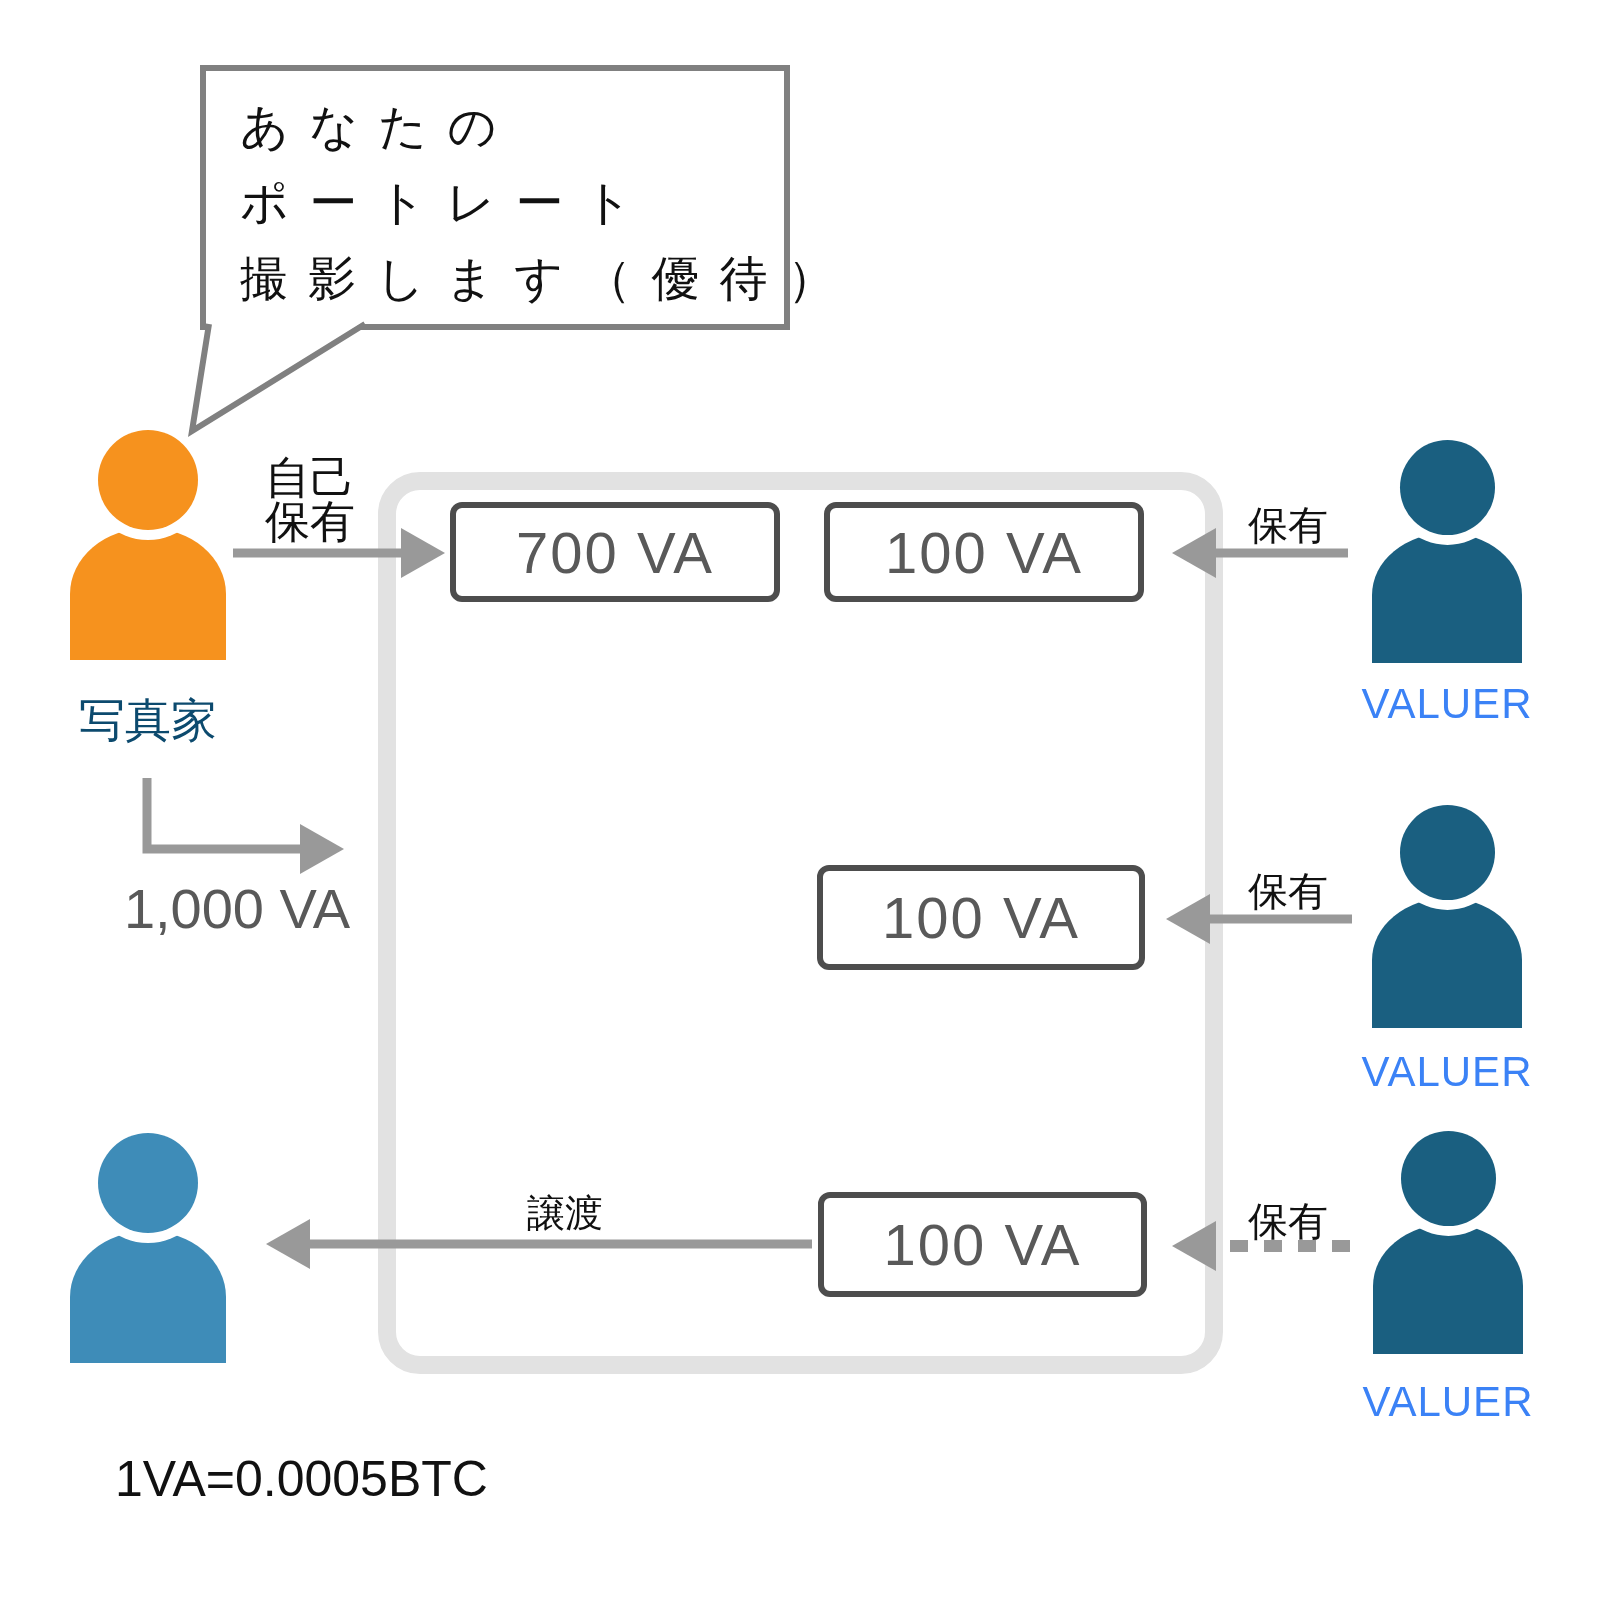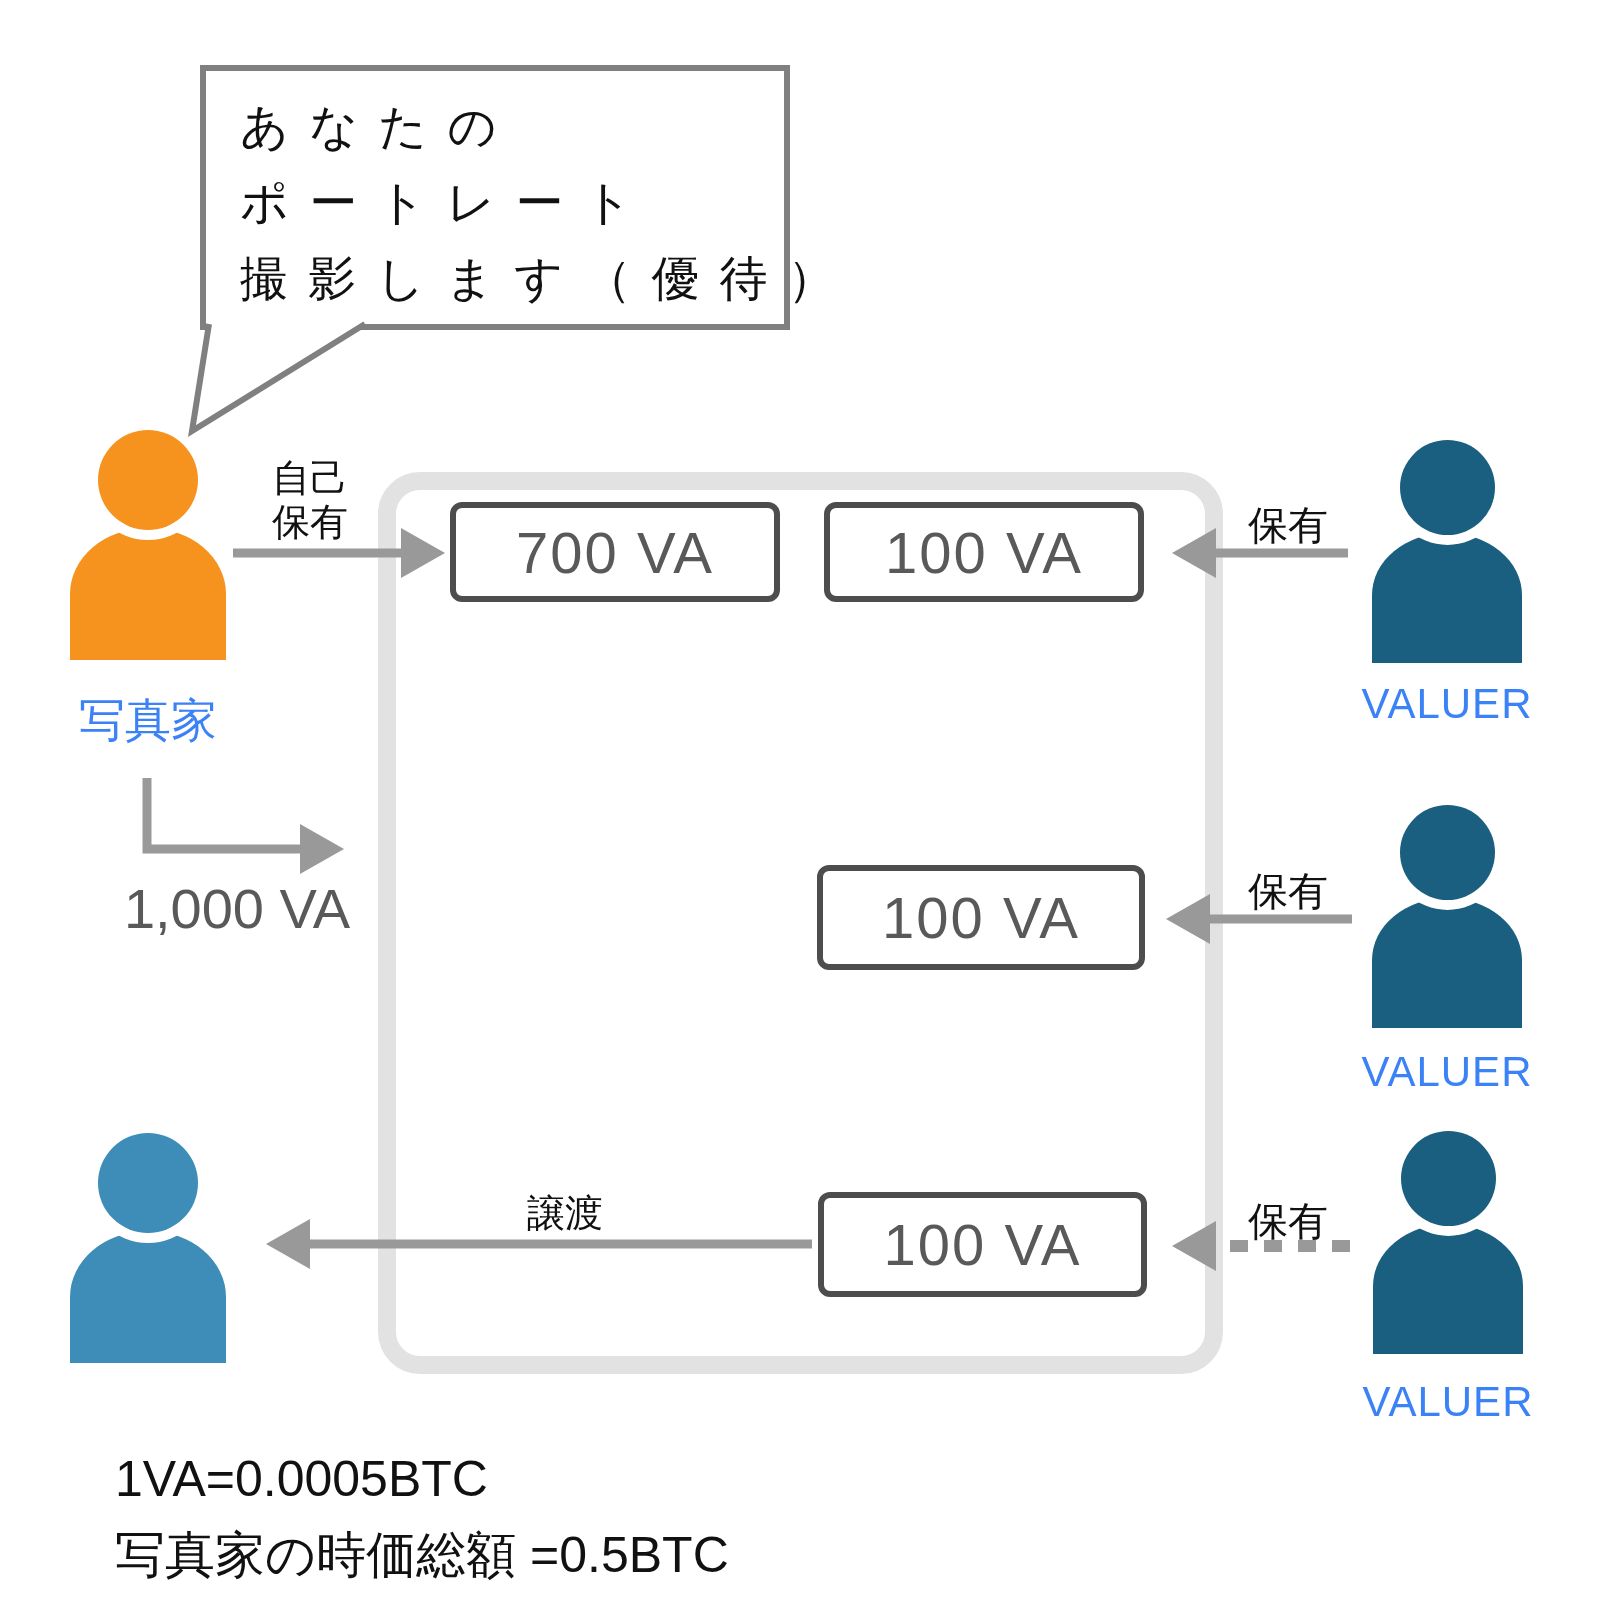--- a/index.html
+++ b/index.html
@@ -42,26 +42,26 @@
     position:absolute;box-sizing:border-box;border:6px solid #4D4D4D;border-radius:12px;
     background:#fff;display:flex;align-items:center;justify-content:center;
     font-size:58px;color:#595959;letter-spacing:2px;white-space:nowrap;
   }
   #box-self   {left:450px;top:502px;width:330px;height:100px;}
   #box-top    {left:824px;top:502px;width:320px;height:100px;}
   #box-middle {left:817px;top:865px;width:328px;height:105px;}
   #box-bottom {left:818px;top:1192px;width:329px;height:105px;}
   
   .lbl{position:absolute;text-align:center;color:#111;white-space:nowrap;}
-  .lbl-selfhold{left:250px;top:456px;width:120px;font-size:38px;line-height:44px;}
+  .lbl-selfhold{left:250px;top:456px;width:120px;font-size:45px;line-height:44px;}
   .lbl-hold-top{left:1228px;top:498px;width:120px;font-size:40px;}
   .lbl-hold-mid{left:1228px;top:864px;width:120px;font-size:40px;}
   .lbl-hold-bot{left:1228px;top:1194px;width:120px;font-size:40px;}
   .lbl-transfer{left:490px;top:1188px;width:150px;font-size:38px;}
-  .lbl-name{color:#3b82f6;font-size:46px;}
+  .lbl-name{color:#0c4a6e;font-size:46px;}
   .lbl-photographer{left:70px;top:690px;width:156px;}
   .valuer-label{
     position:absolute;width:220px;text-align:center;
     font-size:42px;letter-spacing:1px;color:#3b82f6;white-space:nowrap;
   }
   .lbl-issue{
     left:104px;top:878px;width:266px;
     font-size:56px;line-height:62px;color:#595959;
   }
   .lbl-issue span{display:block;}
@@ -136,21 +136,20 @@
   <div class="lbl lbl-hold-top">保有</div>
   <div class="lbl lbl-hold-mid">保有</div>
   <div class="lbl lbl-hold-bot">保有</div>
   <div class="lbl lbl-transfer">譲渡</div>
 
   <div class="lbl lbl-issue">
     <span>1,000 VA</span>
   </div>
 
   <div class="footer-line" id="footer1">1VA=0.0005BTC</div>
-  <div class="footer-line" id="footer2">写真家の時価総額 =0.5BTC</div>
 
   <svg id="overlay" viewBox="0 0 1600 1600">
 
     <g>
       <polygon points="209,321 365,321 192,431" fill="#ffffff"></polygon>
       <path d="M 209 324 L 192 431 L 365 324" fill="none" stroke="#808080" stroke-width="6"></path>
     </g>
 
     <g stroke="#999999" fill="#999999">
       <line x1="233" y1="553" x2="404" y2="553" stroke-width="9"></line>

